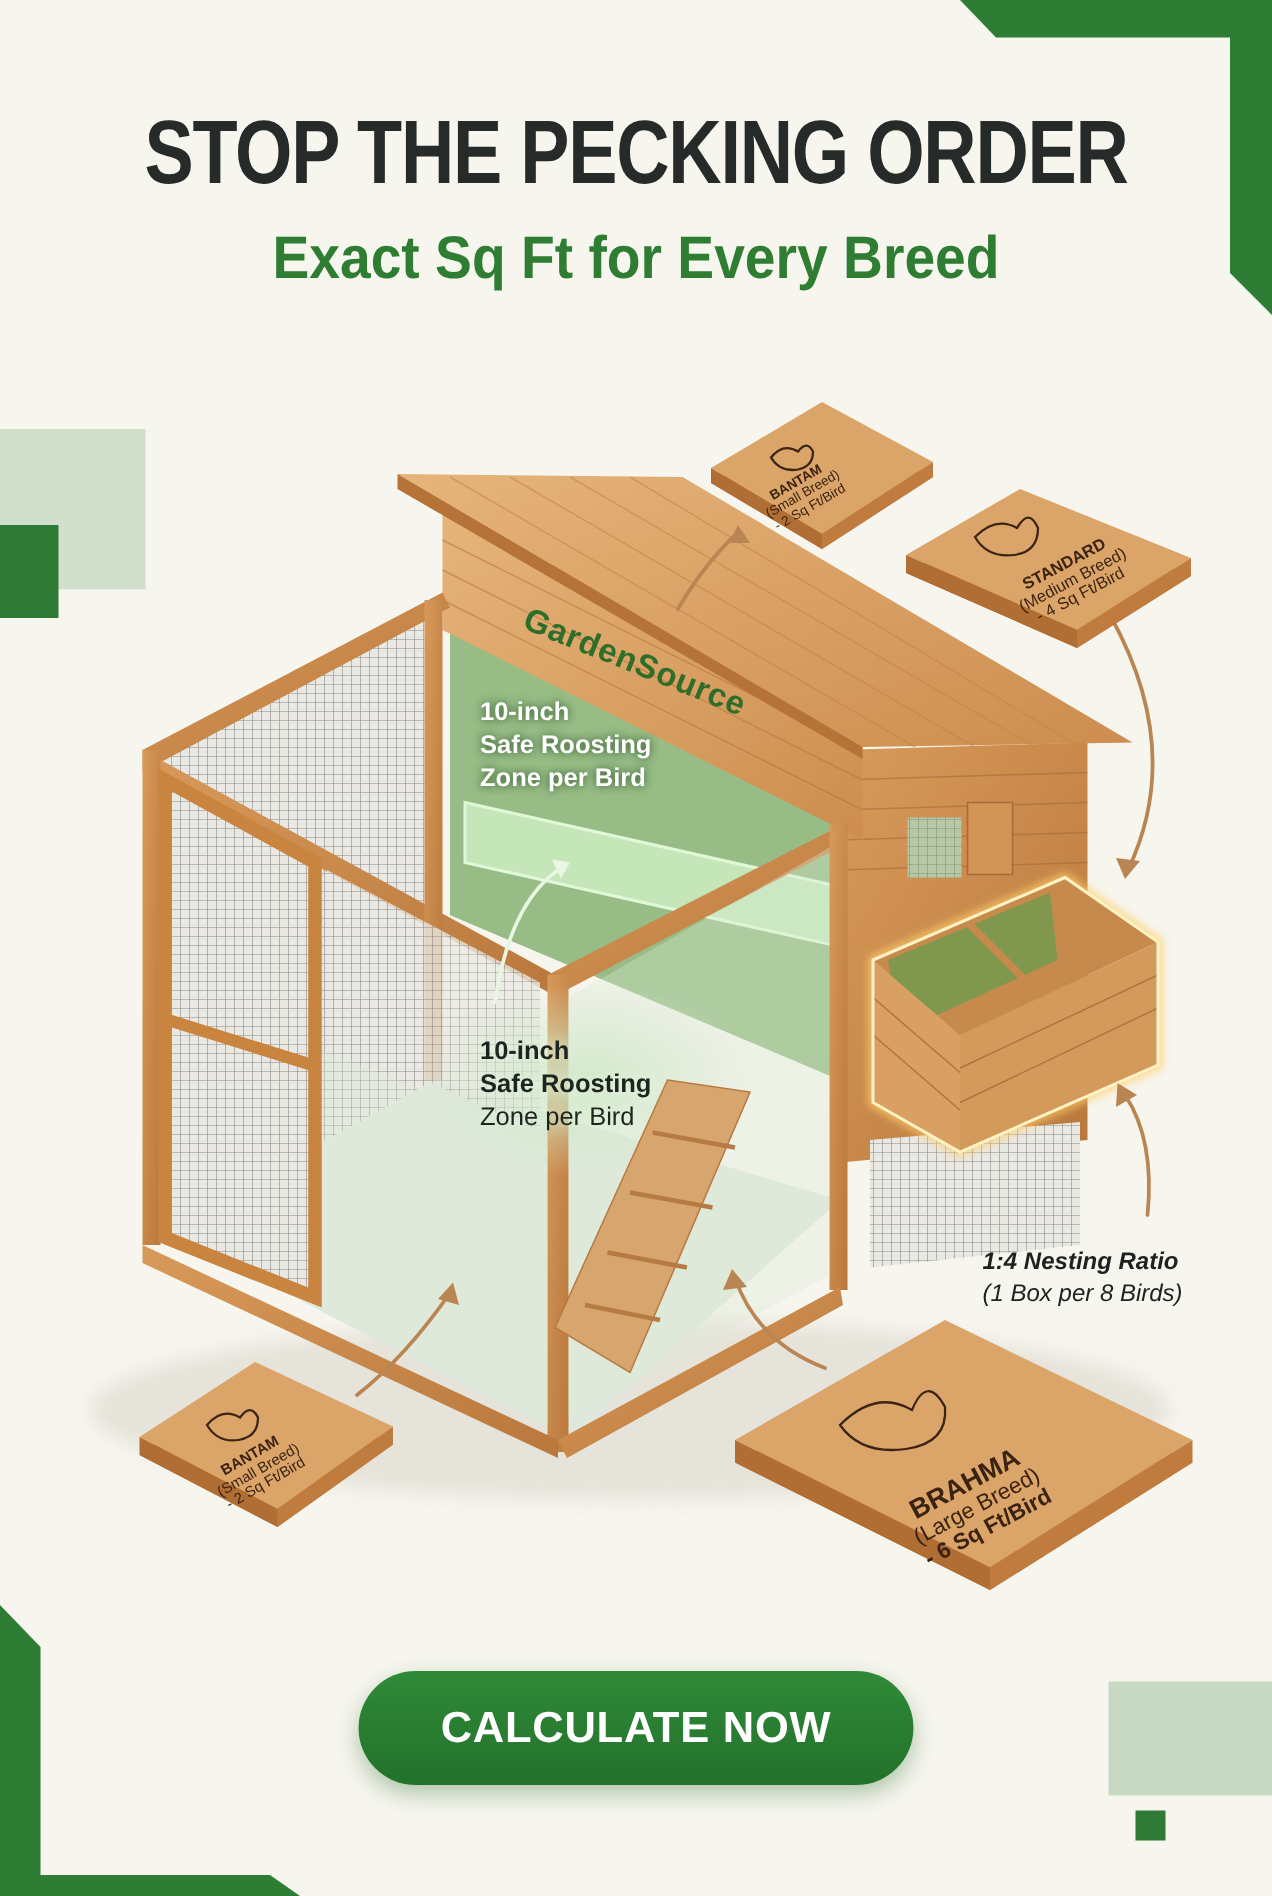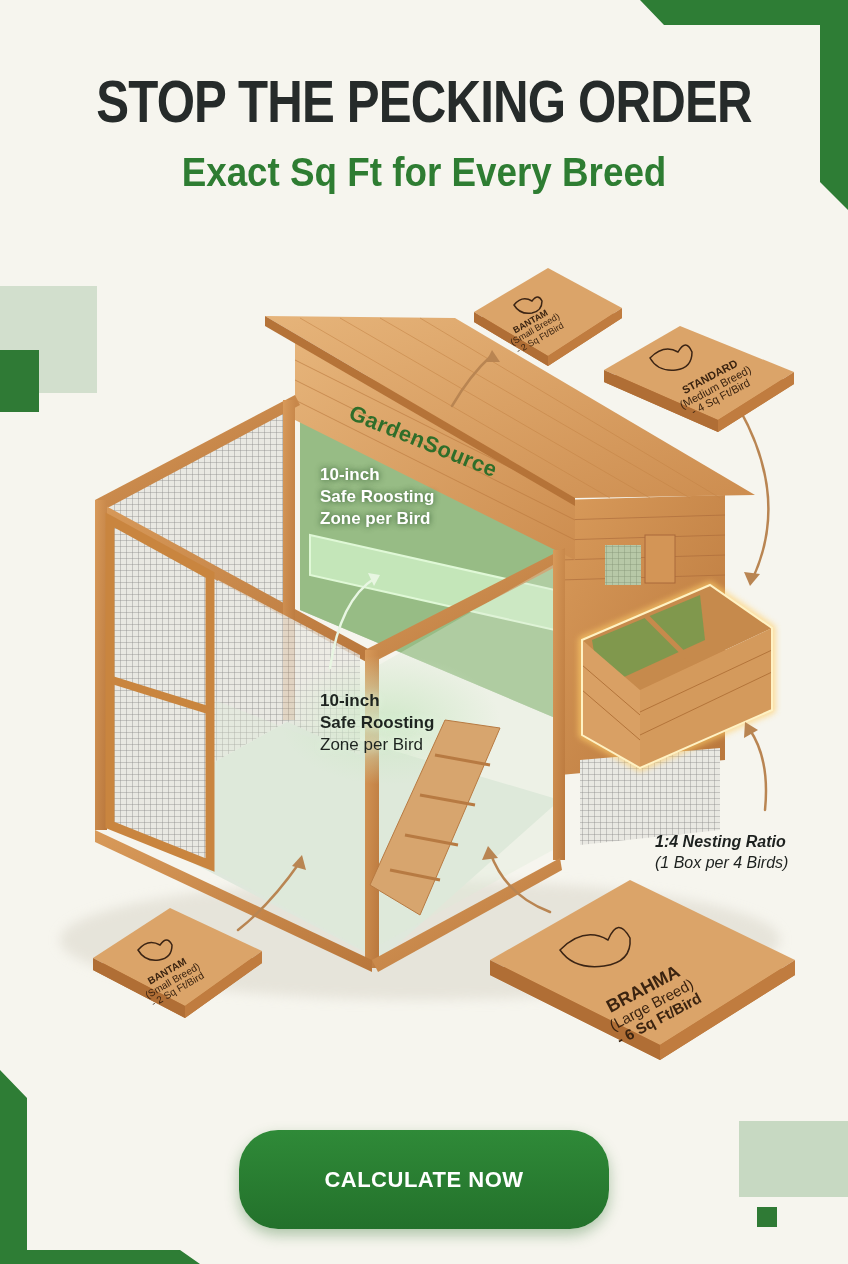--- a/index.html
+++ b/index.html
@@ -61,25 +61,25 @@
     transform: rotate(22deg); transform-origin: 0 0; letter-spacing: 0.5px;
   }
 
   
   .tile-text {
     color: #3a2310; font-weight: 700; text-align: center; line-height: 1.05;
   }
 
   
   .cta {
-    left: 239px; top: 1114px; width: 370px; height: 99px;
+    left: 239px; top: 1114px; width: 370px; height: 76px;
     border-radius: 39px; background: linear-gradient(#2f8a38, #23712b);
     box-shadow: 0 6px 14px rgba(40,110,40,0.35);
-    color: #ffffff; font-weight: 700; font-size: 22px; letter-spacing: 0.5px;
-    display: flex; align-items: center; justify-content: center; border: none; cursor: pointer; margin-top: 16px;
+    color: #ffffff; font-weight: 700; font-size: 29px; letter-spacing: 0.5px;
+    display: flex; align-items: center; justify-content: center; border: none; cursor: pointer;
   }
 </style>
 </head>
 <body>
 
 <svg class="abs corner-tr" viewBox="0 0 208 210">
   <polygon points="0,0 208,0 208,210 180,182 180,25 24,25" fill="#2e7d35"></polygon>
 </svg>
 <svg class="abs corner-bl" viewBox="0 0 200 204">
   <polygon points="0,10 27,38 27,190 180,190 200,204 0,204" fill="#2e7d35"></polygon>
@@ -290,16 +290,16 @@
   <span>Safe Roosting</span>
   <span>Zone per Bird</span>
 </div>
 <div class="abs label-roost-mid">
   <span class="b">10-inch</span>
   <span class="b">Safe Roosting</span>
   <span class="n">Zone per Bird</span>
 </div>
 <div class="abs label-nest">
   <span class="b">1:4 Nesting Ratio</span>
-  <span class="n">(1 Box per 4 Birds)</span>
+  <span class="n">(1 Box per 8 Birds)</span>
 </div>
 
 <button class="abs cta">CALCULATE NOW</button>
 
 </body></html>

